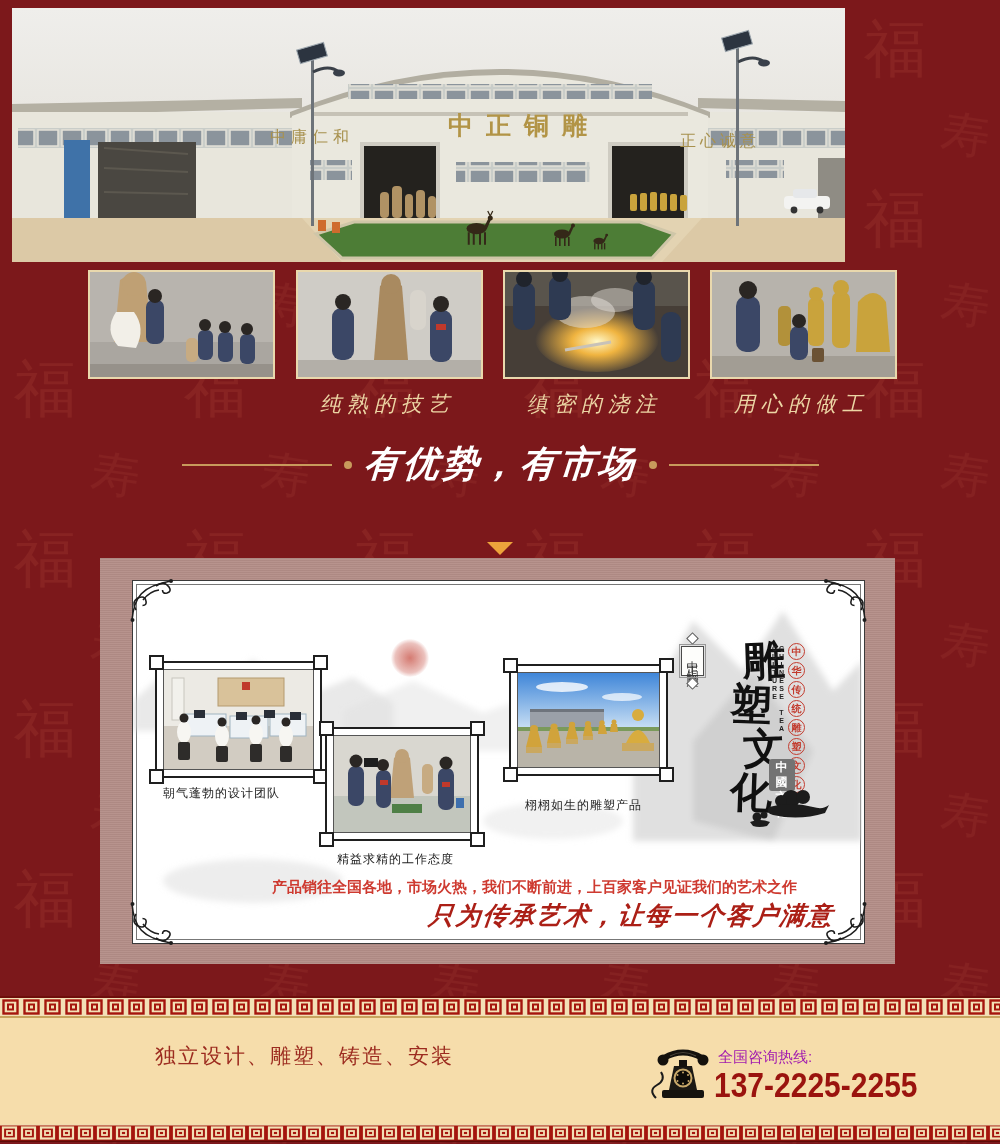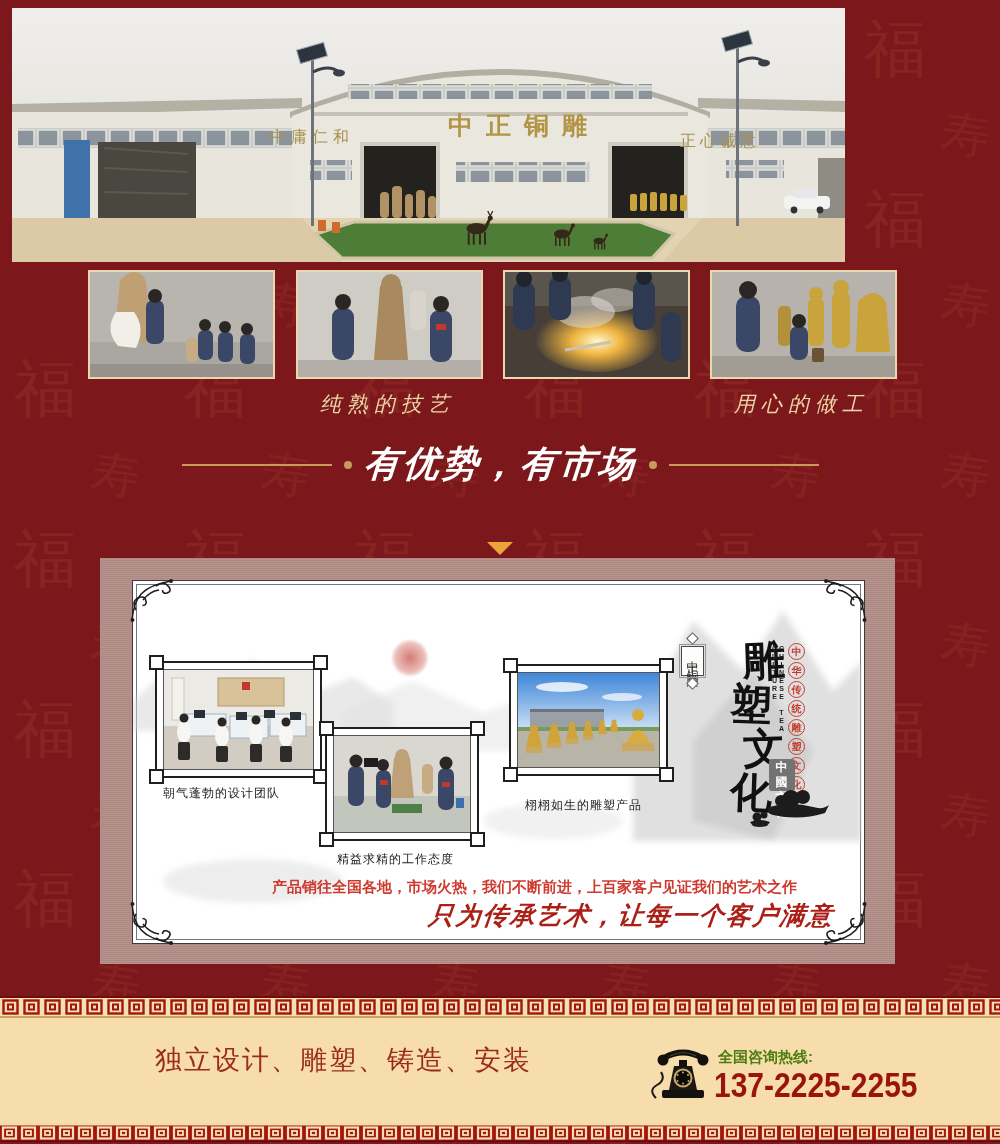--- a/index.html
+++ b/index.html
@@ -71,24 +71,24 @@
         word-break:break-all;letter-spacing:1px;}
   .clouds{left:612px;top:206px;z-index:3;}
 
   .marketing{left:139px;top:297px;color:#ce3a30;font-size:15px;font-weight:bold;z-index:3;white-space:nowrap;}
   .slogan{left:296px;top:318px;color:#ab1f16;font:italic bold 25px "DejaVu Serif",serif;
           letter-spacing:2px;z-index:3;transform:skewX(-6deg);white-space:nowrap;}
 
   
   .strip{left:0;width:1000px;}
   .footer{left:0;top:1018px;width:1000px;height:106px;background:#f6ddab;}
-  .svc{left:155px;top:24px;color:#9c2b1f;font-size:27px;letter-spacing:2px;white-space:nowrap;}
+  .svc{left:155px;top:24px;color:#9c2b1f;font-size:21px;letter-spacing:2px;white-space:nowrap;}
   .headline{left:185px;top:52px;color:#8e130e;font-size:30px;font-weight:bold;letter-spacing:1px;white-space:nowrap;}
   .phone-icon{left:646px;top:26px;}
-  .hotline{left:718px;top:30px;color:#4d7c0f;font-size:15px;font-weight:bold;text-align:center;}
+  .hotline{left:718px;top:30px;color:#a21caf;font-size:15px;font-weight:normal;text-align:center;}
   .phonenum{left:714px;top:48px;color:#9a130e;font-size:30px;font-weight:bold;letter-spacing:0px;
             font-family:"Liberation Sans",sans-serif;transform:scaleY(1.15);transform-origin:top left;}
 </style>
 </head>
 <body>
 
 <div class="page">
 
   <svg class="abs watermark" width="1000" height="1144">
     <defs>
@@ -309,20 +309,21 @@
         <rect x="24" y="24" width="24" height="56" rx="10"></rect>
           <circle cx="36" cy="18" r="9" fill="#2a2623"></circle>
         <rect x="78" y="54" width="18" height="34" rx="8"></rect>
           <circle cx="87" cy="49" r="7" fill="#2a2623"></circle>
       </g>
       <rect x="100" y="76" width="12" height="14" rx="2" fill="#6b5234"></rect>
     </svg>
   </div>
 
   <div class="abs layer pcap" style="left:294px;font-style:italic;">纯熟的技艺</div>
+  <div class="abs layer pcap" style="left:501px;">缜密的浇注</div>
   <div class="abs layer pcap" style="left:708px;">用心的做工</div>
 
   <div class="abs layer adv-row">
     <div class="gold-line"></div>
     <div class="gold-dot"></div>
     <div class="adv-title">有优势，有市场</div>
     <div class="gold-dot"></div>
     <div class="gold-line"></div>
   </div>
   <div class="abs layer tri"></div>

